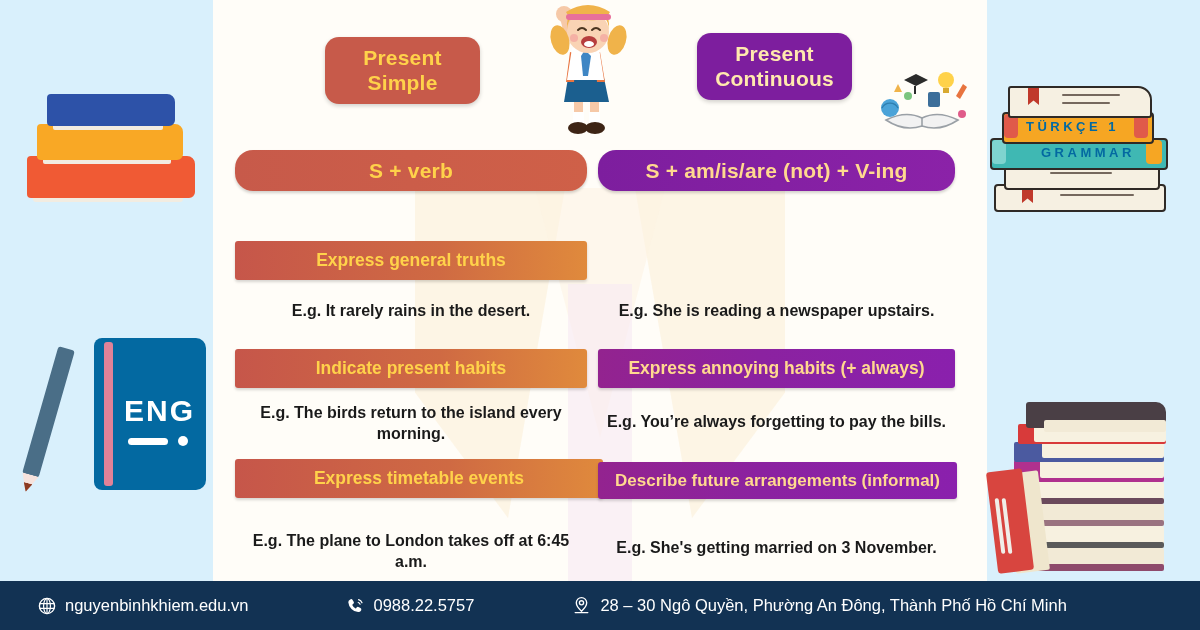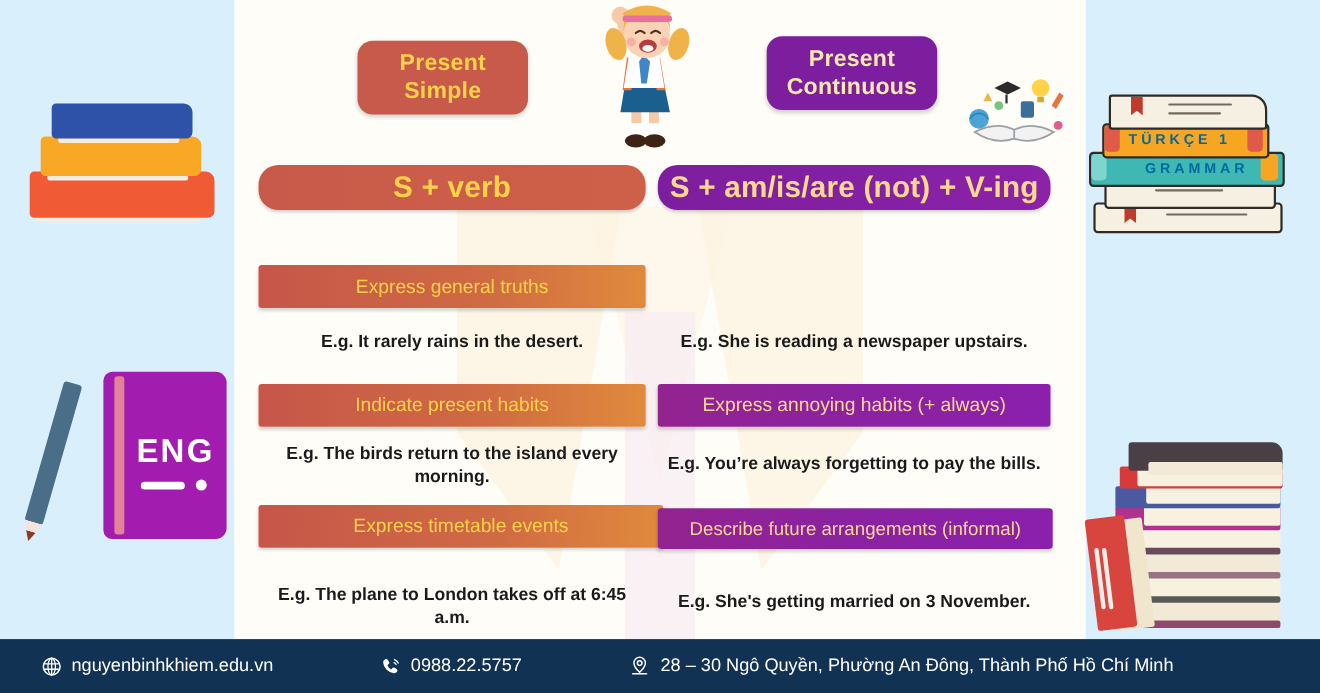--- a/index.html
+++ b/index.html
@@ -92,21 +92,21 @@
   }
 
   
   .formula-bar {
     position: absolute;
     display: flex;
     align-items: center;
     justify-content: center;
     border-radius: 18px;
     font-weight: bold;
-    font-size: 27px;
+    font-size: 21px;
     letter-spacing: .2px;
     box-shadow: 0 2px 3px rgba(0,0,0,.18);
   }
   #formula-simple {
     left: 235px; top: 150px; width: 352px; height: 41px;
     background: linear-gradient(90deg, #c75a4a 0%, #cf6048 100%);
     color: #ffd24a;
   }
   #formula-continuous {
     left: 598px; top: 150px; width: 357px; height: 41px;
@@ -114,21 +114,21 @@
     color: #ffd98f;
   }
 
   
   .usage-pill {
     position: absolute;
     display: flex;
     align-items: center;
     justify-content: center;
     border-radius: 3px;
-    font-weight: normal;
+    font-weight: bold;
     font-size: 17.5px;
     letter-spacing: 0;
     white-space: nowrap;
     box-shadow: 0 2px 3px rgba(0,0,0,.16);
   }
   .pill-left {
     background: linear-gradient(92deg, #c6564a 0%, #cf6a43 58%, #e08a3c 100%);
     color: #ffd24a;
   }
   .pill-right {
@@ -195,21 +195,21 @@
   
   #deco-books-topleft { left: 27px; top: 78px; width: 180px; height: 135px; }
   .bk { position: absolute; border-radius: 3px; }
   .bk-pages { position: absolute; background: #f2ece1; border-radius: 2px; }
 
   
   #deco-eng { left: 22px; top: 320px; width: 190px; height: 180px; }
   #eng-book {
     position: absolute; left: 72px; top: 18px;
     width: 112px; height: 152px;
-    background: #a21caf; border-radius: 8px 10px 10px 8px;
+    background: #0369a1; border-radius: 8px 10px 10px 8px;
   }
   #eng-spine {
     position: absolute; left: 10px; top: 4px;
     width: 9px; height: 144px; background: #e08298; border-radius: 3px;
   }
   #eng-label {
     position: absolute; left: 30px; top: 56px;
     color: #ffffff; font-size: 30px; font-weight: bold;
     letter-spacing: 2px; font-family: "Liberation Sans", sans-serif;
   }

